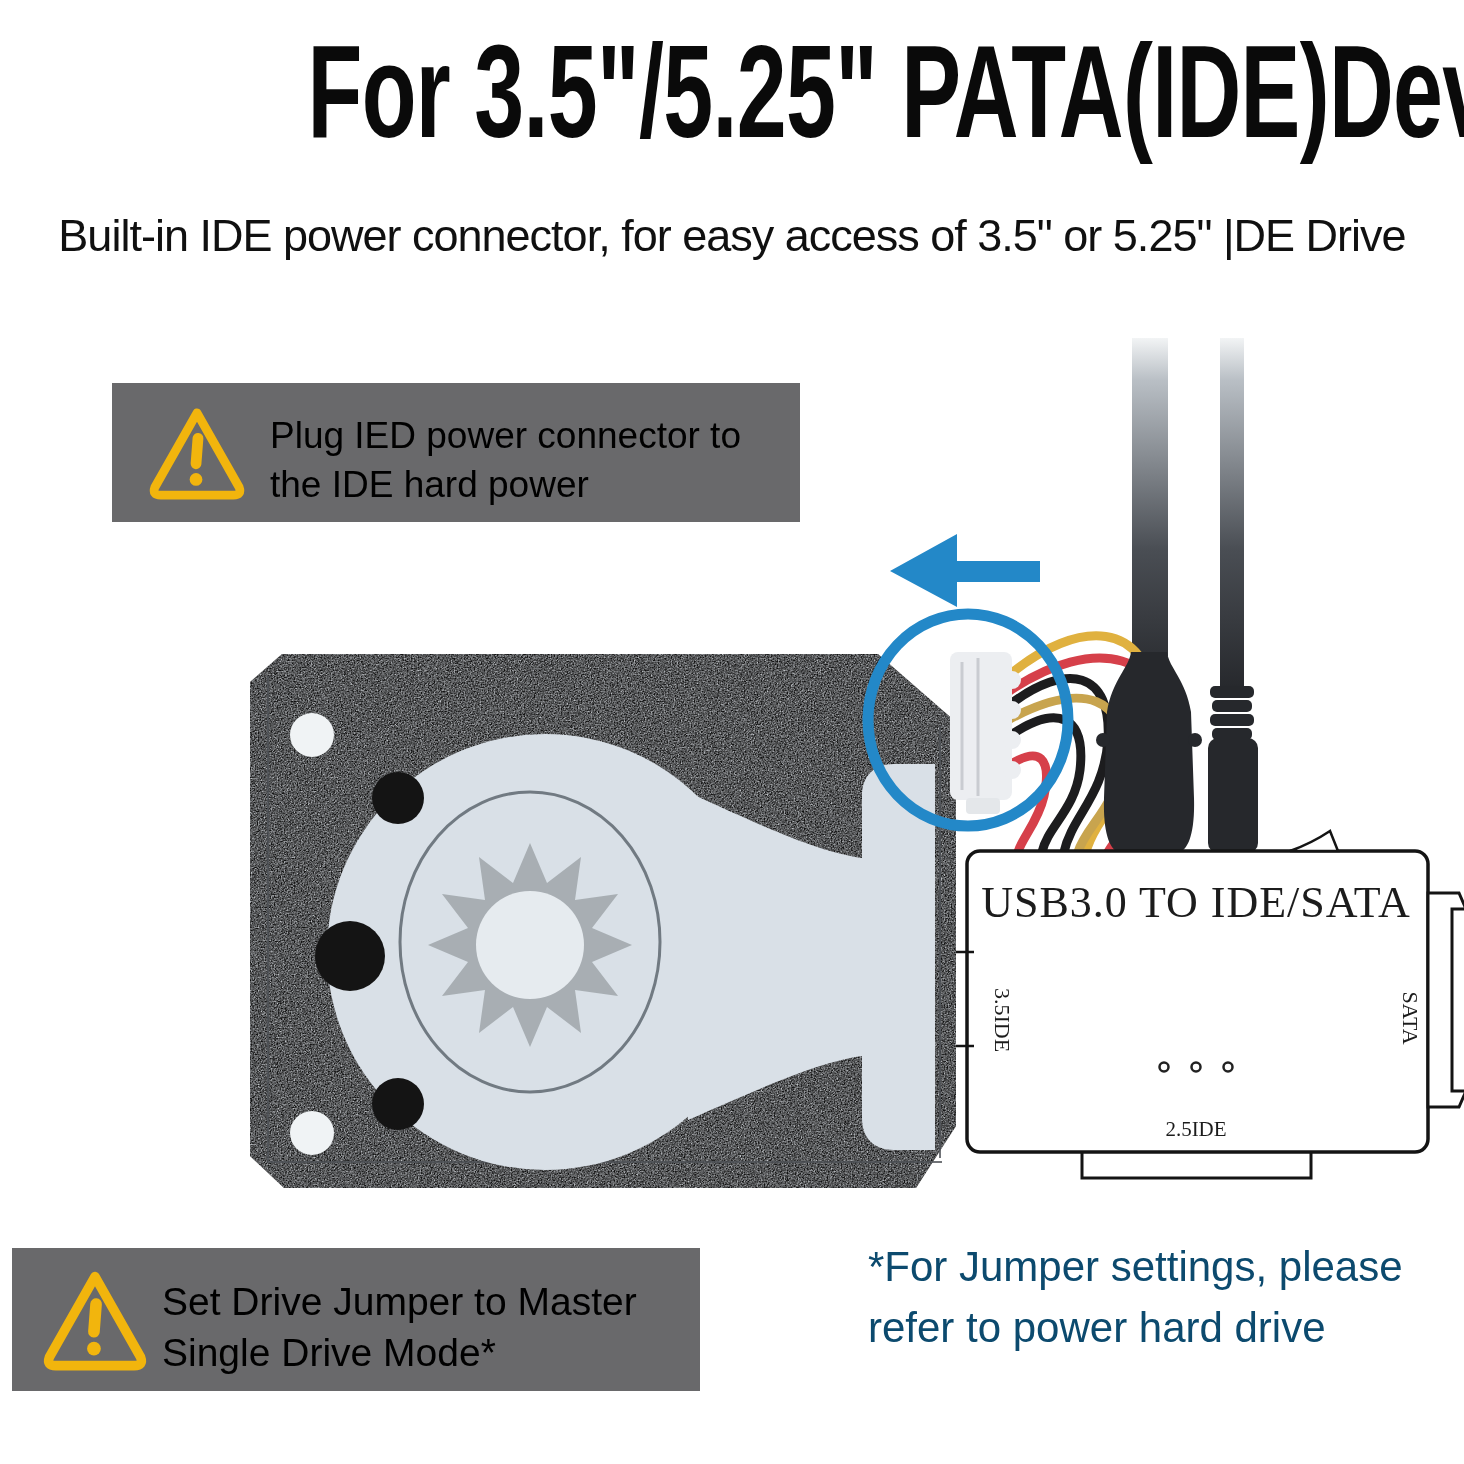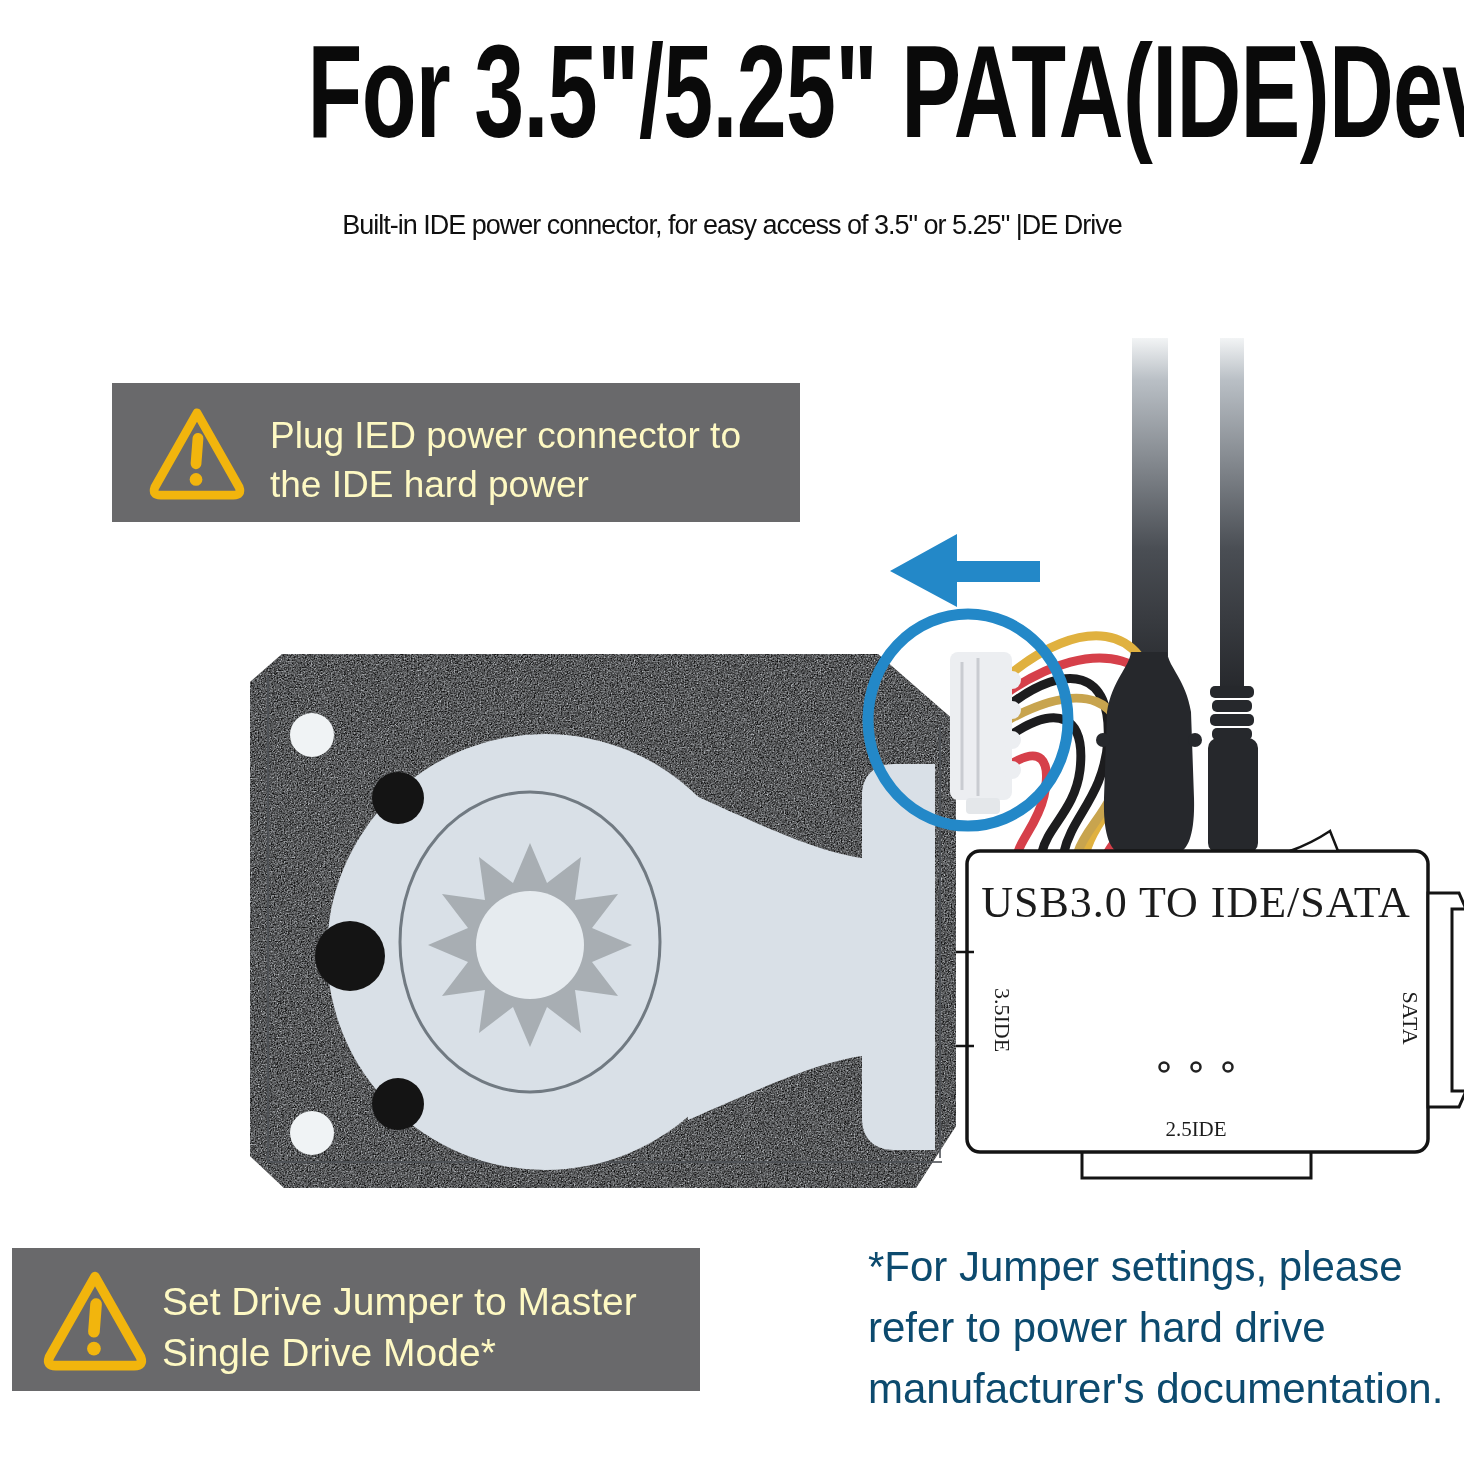--- a/index.html
+++ b/index.html
@@ -2,29 +2,29 @@
 <html><head>
 <meta charset="utf-8">
 <style>
   html,body{margin:0;padding:0;}
   body{width:1464px;height:1464px;position:relative;overflow:hidden;background:#ffffff;
        font-family:"Liberation Sans",sans-serif;}
   .abs{position:absolute;}
   .title-wrap{top:16px;left:0;width:1464px;text-align:center;white-space:nowrap;}
   .title-wrap span{display:inline-block;font-weight:bold;font-size:132px;color:#0a0a0a;
        letter-spacing:-1px;transform:scaleX(.68);transform-origin:center;}
-  .subtitle{top:210px;left:0;width:1464px;text-align:center;font-size:27px;color:#101010;
+  .subtitle{top:210px;left:0;width:1464px;text-align:center;font-size:45px;color:#101010;
        letter-spacing:-1px;white-space:nowrap;}
   .callout{background:#69696b;}
   .callout-1{left:112px;top:383px;width:688px;height:139px;}
   .callout-2{left:12px;top:1248px;width:688px;height:143px;}
   .callout .tri{position:absolute;}
   .callout-1 .tri{left:36px;top:20px;width:98px;height:98px;}
   .callout-2 .tri{left:30px;top:18px;width:106px;height:106px;}
-  .callout .ctext{position:absolute;color:#fef9c3;font-weight:400;}
+  .callout .ctext{position:absolute;color:#000000;font-weight:400;}
   .callout-1 .ctext{left:158px;top:28px;font-size:37px;line-height:49px;}
   .callout-2 .ctext{left:150px;top:28px;font-size:39px;line-height:51px;}
   .footnote{left:868px;top:1236px;font-size:42px;line-height:61px;color:#0c4a6e;}
   svg text{font-family:"Liberation Serif",serif;fill:#1c1c1c;}
 </style>
 </head>
 <body>
 
 <svg class="abs" style="left:0;top:0" width="1464" height="1464" viewBox="0 0 1464 1464">
   <defs>
@@ -157,14 +157,13 @@
   </svg>
   <div class="ctext">
     <div>Set Drive Jumper to Master</div>
     <div>Single Drive Mode*</div>
   </div>
 </div>
 
 <div class="abs footnote">
   <div>*For Jumper settings, please</div>
   <div>refer to power hard drive</div>
-  <div>manufacturer's documentation.</div>
 </div>
 
 </body></html>

